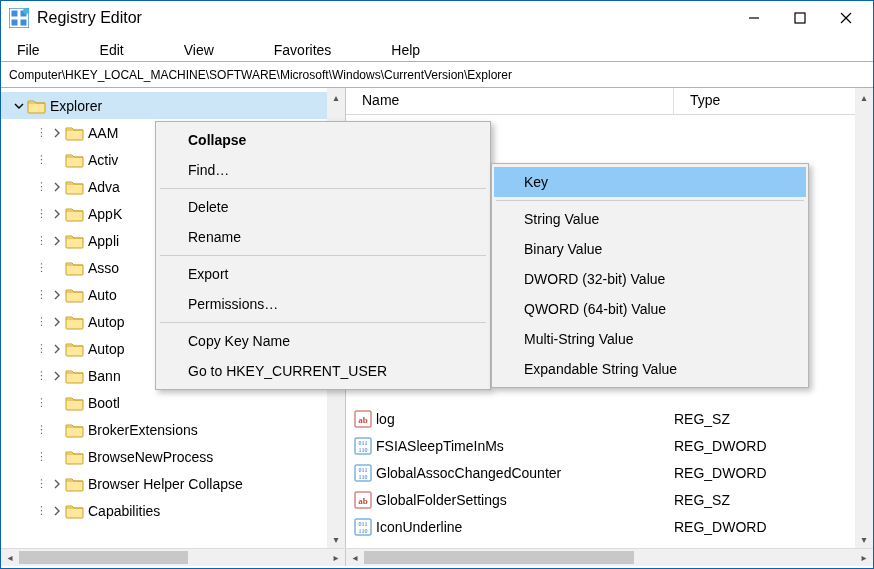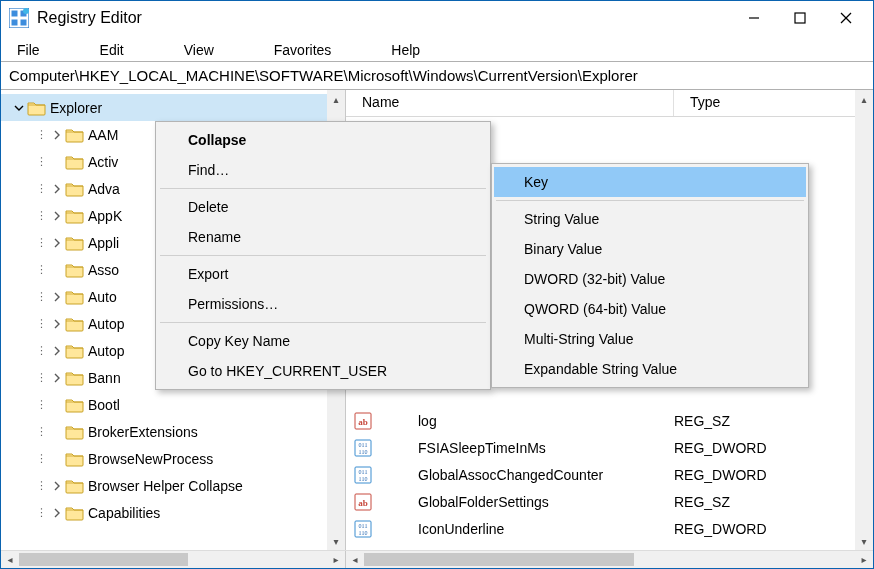--- a/index.html
+++ b/index.html
@@ -47,21 +47,21 @@
   }
 
   
   .addressbar{
     border-top:1px solid #b0b0b0;
     border-bottom:1px solid #b0b0b0;
     padding:4px 6px;
   }
   .address-input{
     width:100%; border:none; outline:none;
-    font-family:inherit; font-size:15px;
+    font-family:inherit; font-size:12px;
   }
 
   
   .content{
     display:flex;
     height:calc(100% - 34px - 26px - 29px - 18px);
   }
 
   .tree-pane{
     width:345px;
@@ -109,21 +109,21 @@
     border-right:1px solid #e0e0e0;
     margin-left:8px;
   }
   .col-name{width:320px;}
   .col-type{flex:1;}
   .list-body{padding-top:2px;}
   .list-row{
     height:27px;
     display:flex;align-items:center;
   }
-  .list-row .cell-name{width:320px;padding-left:8px;display:flex;align-items:center;white-space:nowrap;gap:42px;}
+  .list-row .cell-name{width:320px;padding-left:8px;display:flex;align-items:center;white-space:nowrap;}
   .list-row .cell-type{flex:1;padding-left:8px;}
   .val-icon{width:18px;height:18px;margin-right:4px;display:inline-block;flex-shrink:0;}
   .vscroll-l{
     position:absolute;right:0;top:0;bottom:0;width:18px;background:#f0f0f0;
   }
   .vscroll-l .arrow{height:18px;display:flex;align-items:center;justify-content:center;color:#555;font-size:10px;}
 
   
   .hscrolls{
     height:18px;display:flex;

